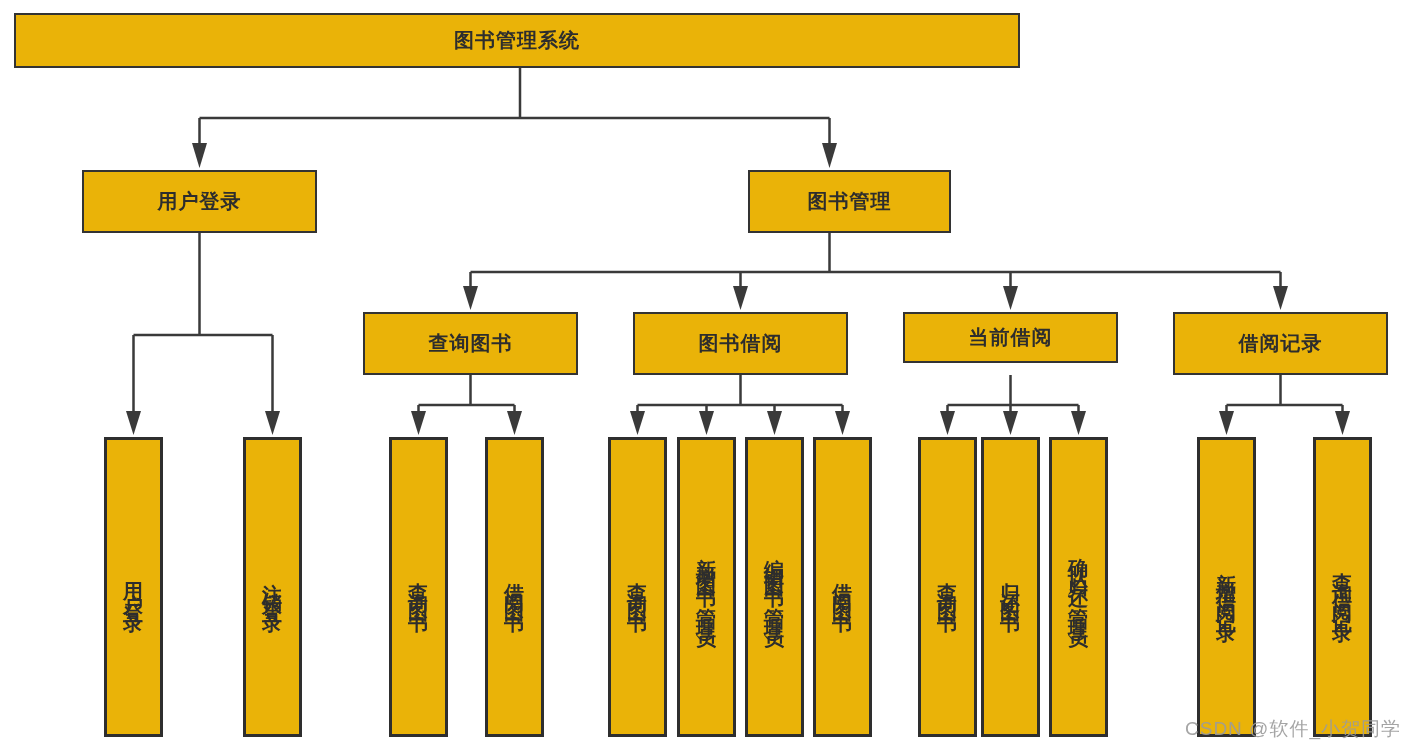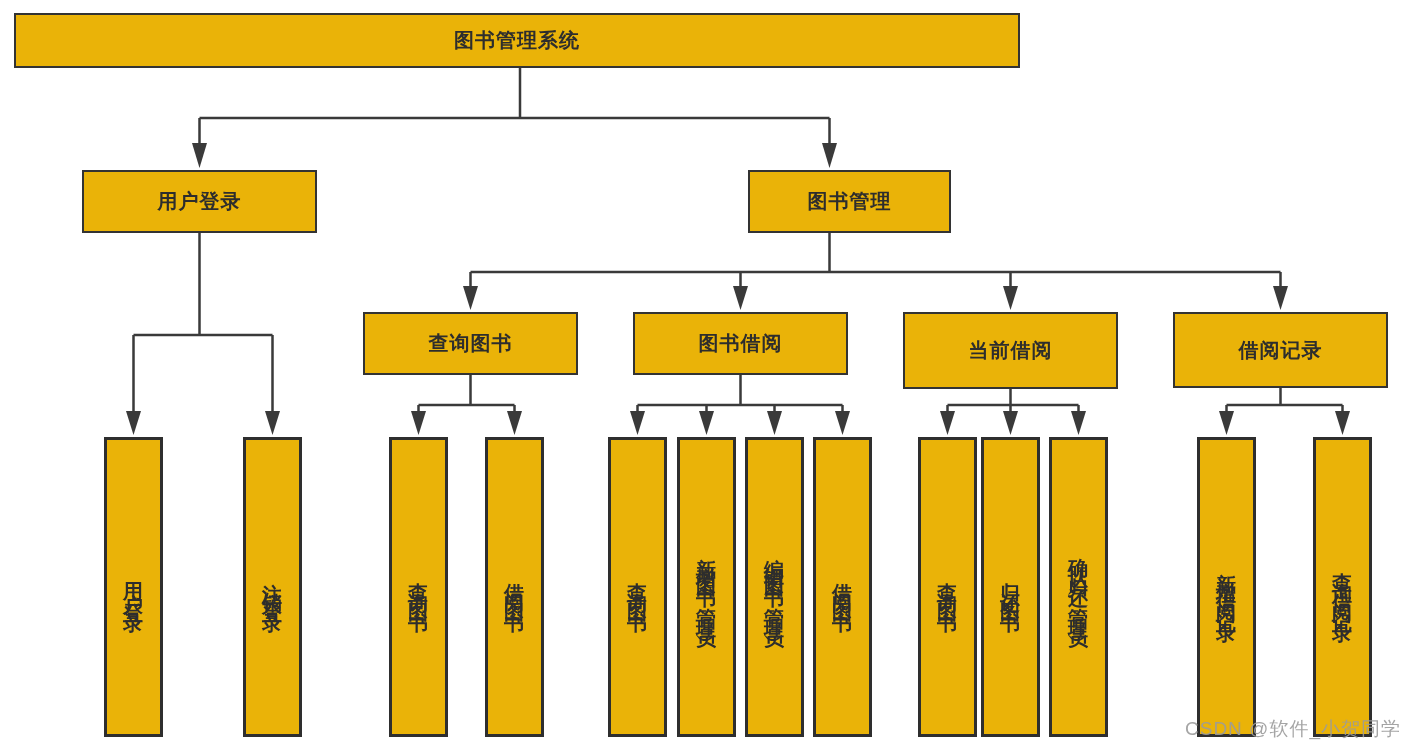--- a/index.html
+++ b/index.html
@@ -41,22 +41,22 @@
     line-height: 1;
     letter-spacing: 10px;
     white-space: nowrap;
   }
   
   .n-root        { left: 14px;   top: 13px;  width: 1006px; height: 55px; }
   .n-user-login  { left: 82px;   top: 170px; width: 235px;  height: 63px; }
   .n-book-mgmt   { left: 712px;  top: 170px; width: 203px;  height: 63px; margin-left: 36px; }
   .n-new-books   { left: 363px;  top: 312px; width: 215px;  height: 63px; }
   .n-book-borrow { left: 633px;  top: 312px; width: 215px;  height: 63px; }
-  .n-cur-borrow  { left: 903px;  top: 312px; width: 215px;  height: 77px; }
-  .n-borrow-rec  { left: 1173px; top: 312px; width: 215px;  height: 76px; }
+  .n-cur-borrow  { left: 903px;  top: 312px; width: 215px;  height: 51px; }
+  .n-borrow-rec  { left: 1173px; top: 312px; width: 215px;  height: 63px; }
   .leaf          { top: 437px; width: 59px; height: 300px; }
   .l-login       { left: 104px; }
   .l-logout      { left: 243px; }
   .l-nb-query    { left: 389px; }
   .l-nb-borrow   { left: 485px; }
   .l-bw-query    { left: 608px; }
   .l-bw-add      { left: 677px; }
   .l-bw-edit     { left: 745px; }
   .l-bw-borrow   { left: 813px; }
   .l-cur-query   { left: 918px; }

